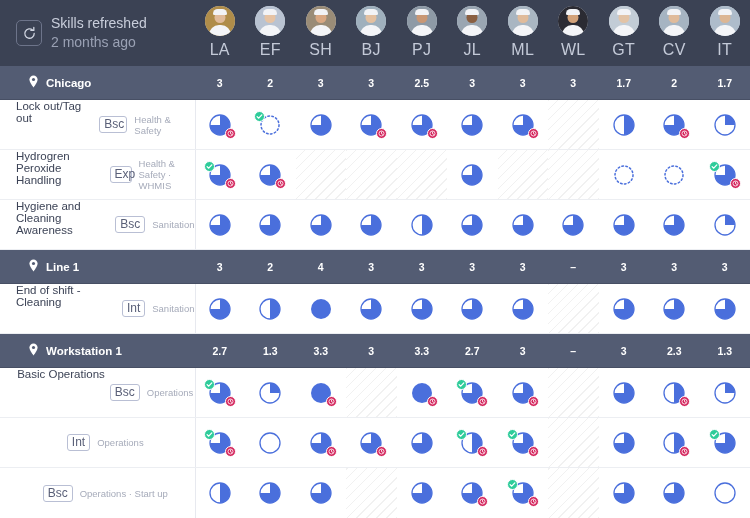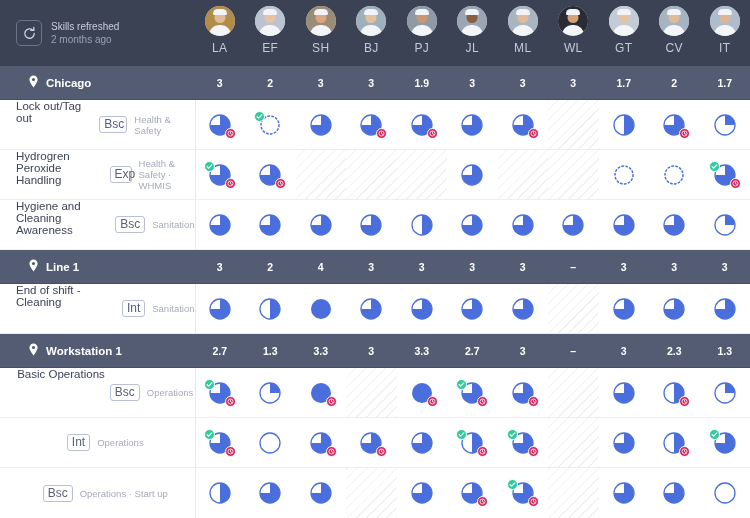--- a/index.html
+++ b/index.html
@@ -21,21 +21,21 @@
   .refresh-block {
     width:195px; height:66px; display:flex; align-items:center; gap:9px;
     padding-left:16px;
   }
   .refresh-icon {
     width:26px; height:26px; border:1px solid #6d748a; border-radius:5px;
     display:flex; align-items:center; justify-content:center; flex:0 0 auto;
   }
   .refresh-icon svg { display:block; }
   .refresh-text { line-height:1.35; }
-  .refresh-text div { color:#c9cedb; font-size:10px; }
+  .refresh-text div { color:#c9cedb; font-size:14px; }
   .refresh-text div.sub { color:#9aa1b4; }
 
   .people { display:flex; flex:1 1 auto; padding-top:6px; }
   .person { width:50.5px; display:flex; flex-direction:column; align-items:center; }
   .avatar {
     width:30px; height:30px; border-radius:50%;
     overflow:hidden; position:relative;
     background:#cfd6e2;
   }
   .avatar .bg { position:absolute; inset:0; }
@@ -44,21 +44,21 @@
     width:11px; height:11px; border-radius:50%; background:#d8b49a;
   }
   .avatar .hat {
     position:absolute; left:50%; top:3px; transform:translateX(-50%);
     width:14px; height:6px; border-radius:7px 7px 2px 2px; background:#f2f3f6;
   }
   .avatar .body {
     position:absolute; left:50%; bottom:-4px; transform:translateX(-50%);
     width:22px; height:15px; border-radius:10px 10px 0 0; background:#f4f5f8;
   }
-  .initials { color:#c4cad8; font-size:12px; margin-top:5px; letter-spacing:.3px; }
+  .initials { color:#c4cad8; font-size:16px; margin-top:5px; letter-spacing:.3px; }
 
   
   .group-row {
     height:34px; background:#535c73; display:flex; align-items:center;
     border-bottom:1px solid #474f64;
   }
   .group-label {
     width:195px; display:flex; align-items:center; gap:7px; padding-left:28px;
     color:#ffffff; font-size:11.5px; font-weight:bold;
   }
@@ -239,21 +239,21 @@
               <path d="M6 0.6C3.4.6 1.3 2.7 1.3 5.3c0 3.4 4.7 9.1 4.7 9.1s4.7-5.7 4.7-9.1C10.7 2.7 8.6.6 6 .6z" fill="#fff"></path>
               <circle cx="6" cy="5.2" r="1.8" fill="#535c73"></circle>
             </svg></span>
           <span>Chicago</span>
         </div>
         <div class="group-vals">
           <div class="group-val">3</div>
           <div class="group-val">2</div>
           <div class="group-val">3</div>
           <div class="group-val">3</div>
-          <div class="group-val">1.9</div>
+          <div class="group-val">2.5</div>
           <div class="group-val">3</div>
           <div class="group-val">3</div>
           <div class="group-val">3</div>
           <div class="group-val">1.7</div>
           <div class="group-val">2</div>
           <div class="group-val">1.7</div>
         </div>
       </div>
       <div class="skill-row">
         <div class="skill-label">

